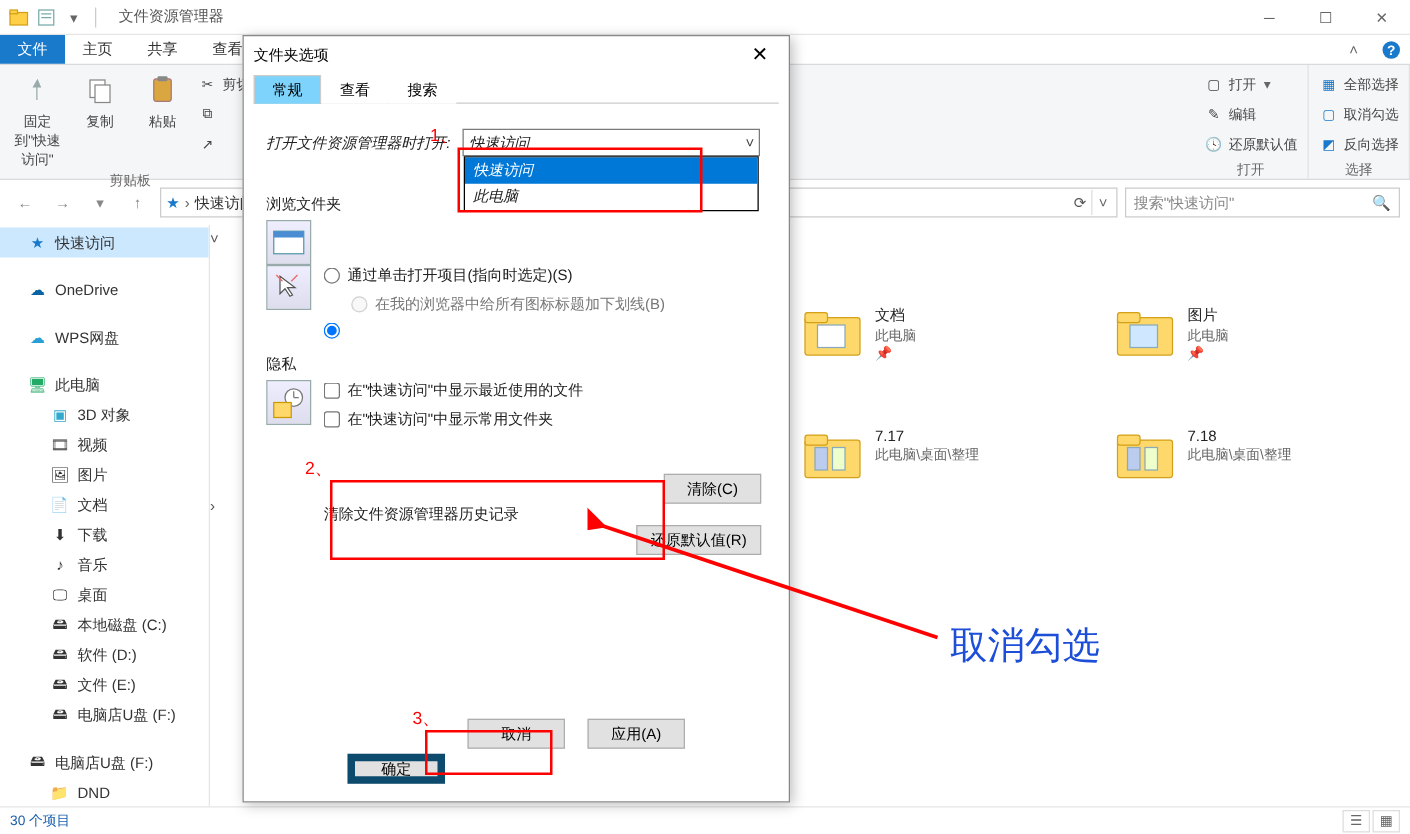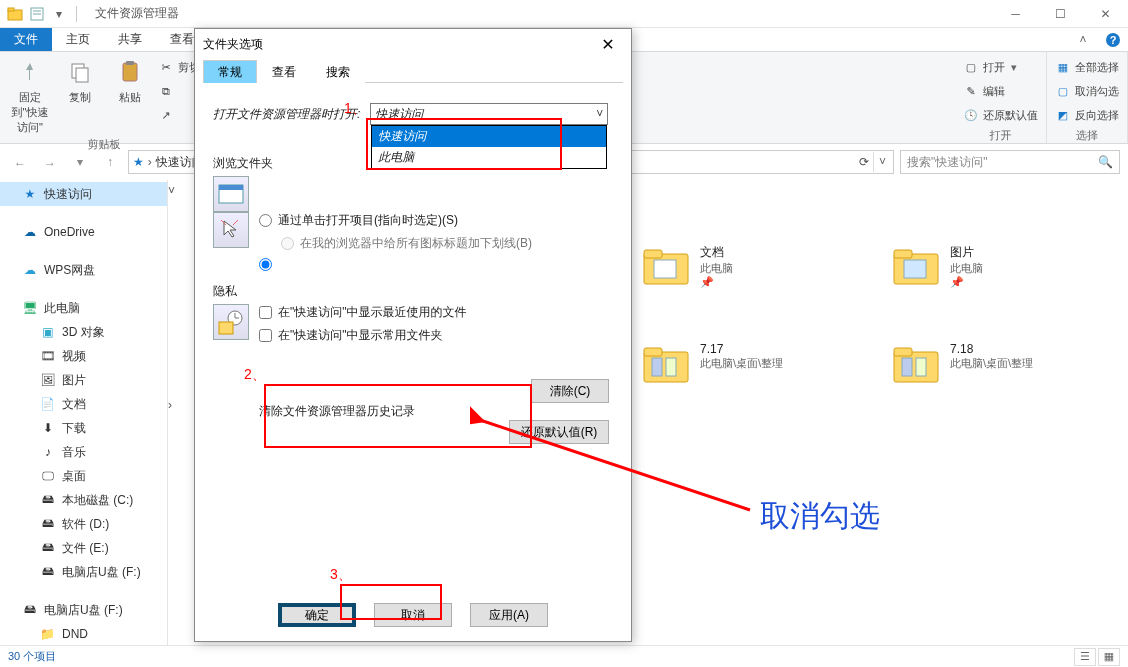--- a/index.html
+++ b/index.html
@@ -79,21 +79,21 @@
 .combo-drop .opt { padding: 2px 6px; }
 .combo-drop .opt.hl { background: #0078d7; color: #fff; }
 .group-label { margin: 12px 0 4px; }
 .inset { display: flex; gap: 10px; }
 .inset .gicon { width: 36px; height: 36px; border: 1px solid #9aa; background: linear-gradient(#eef,#dde); display: flex; align-items: center; justify-content: center; }
 .radio-col { display: flex; flex-direction: column; gap: 6px; }
 .radio-row, .check-row { display: flex; align-items: center; gap: 6px; }
 .radio-row.sub { padding-left: 22px; color: #777; }
 .radio-row input, .check-row input { width: 13px; height: 13px; }
 .btn { min-width: 78px; height: 24px; border: 1px solid #adadad; background: #e1e1e1; font-size: 12px; display: inline-flex; align-items: center; justify-content: center; }
-.btn.primary { border: 4px solid #0c4a6e; }
+.btn.primary { border: 6px solid #0c4a6e; margin-top: 28px; }
 .dlg-foot { position: absolute; bottom: 14px; left: 0; right: 0; display: flex; justify-content: center; gap: 18px; }
 .clear-row { display: flex; align-items: center; justify-content: space-between; margin-top: 18px; padding-right: 4px; }
 .restore-row { display: flex; justify-content: flex-end; padding-right: 4px; }
 
 
 .hl-red { position: absolute; border: 2px solid #f00; pointer-events: none; z-index: 20; }
 .ann-label { position: absolute; color: #f00; font-size: 14px; z-index: 21; }
 .big-text { position: absolute; color: #1d4ed8; font-size: 30px; z-index: 21; }
 .arrow-svg { position: absolute; z-index: 21; pointer-events: none; }
 

